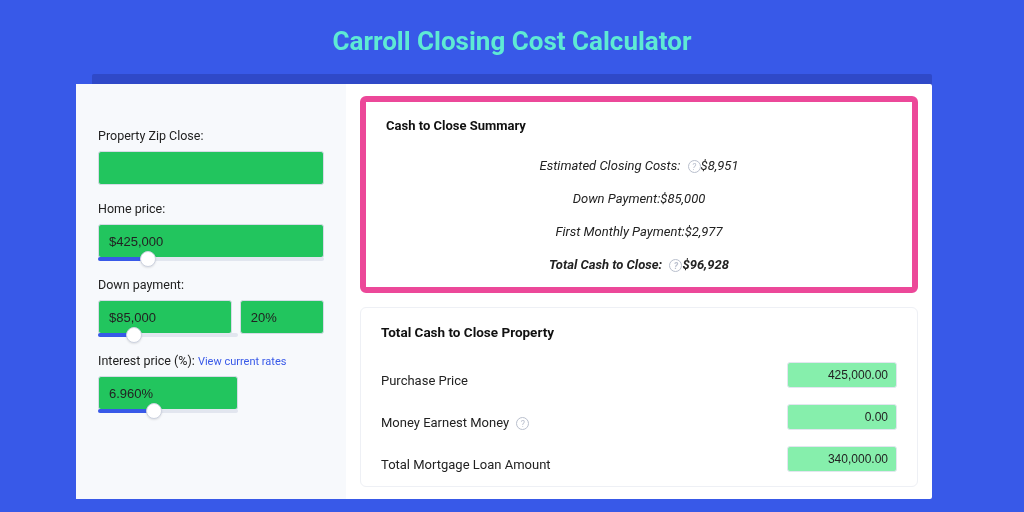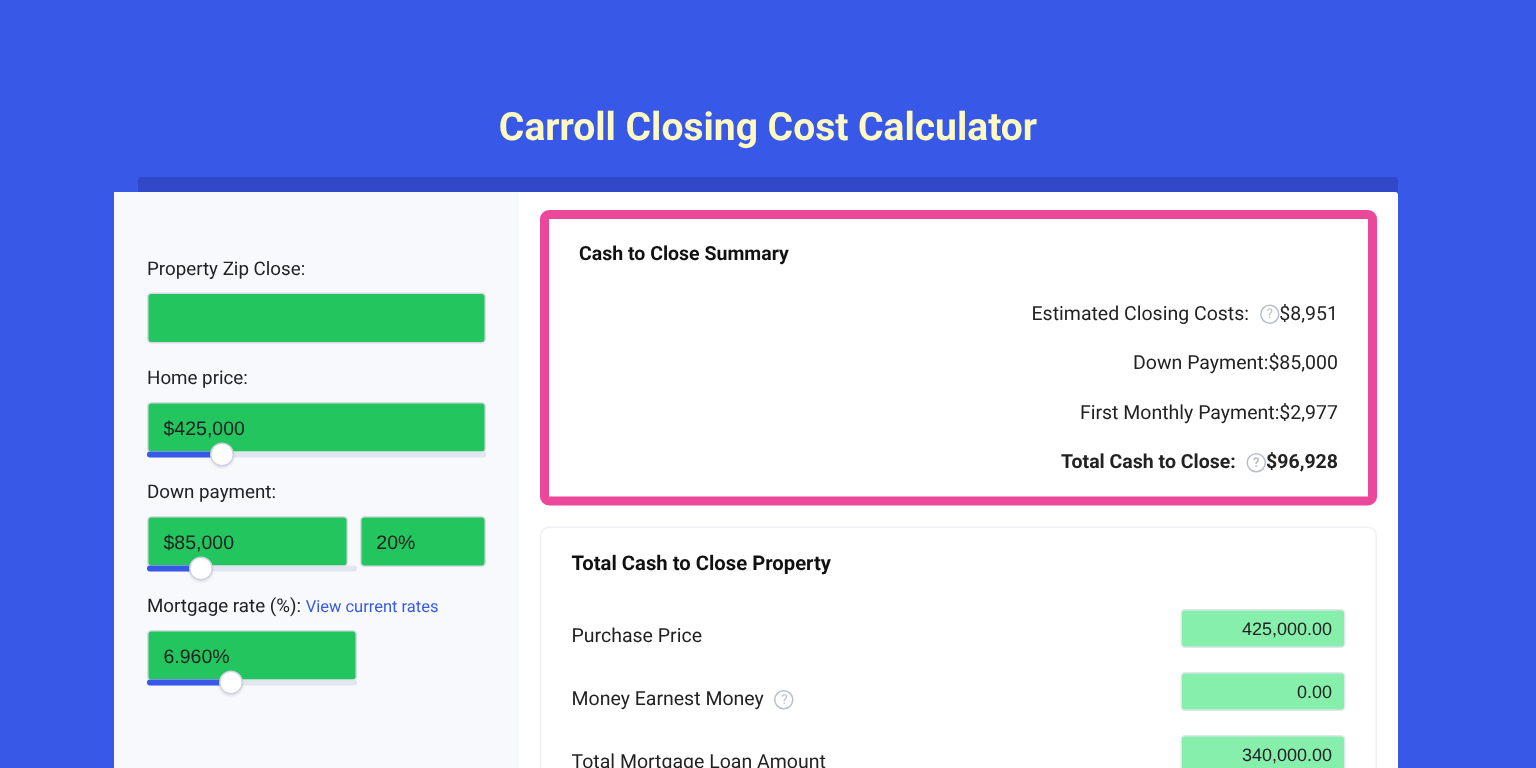--- a/index.html
+++ b/index.html
@@ -4,26 +4,25 @@
 <style>
   * { box-sizing: border-box; margin: 0; padding: 0; }
   body {
     font-family: -apple-system, BlinkMacSystemFont, "Segoe UI", Roboto, Arial, sans-serif;
     background: #3859e8;
     width: 1024px;
     height: 512px;
     overflow: hidden;
   }
   .page-title {
-    color: #fef9c3;
+    color: #5eead4;
     font-size: 26px;
     font-weight: 700;
     text-align: center;
     padding: 26px 0 18px 0;
-    margin-top: 44px;
   }
   .shadow-wrap {
     width: 840px;
     margin: 0 auto;
     background: #2f49c8;
     padding-top: 10px;
     padding-right: 0;
     border-radius: 2px;
   }
   .card {
@@ -99,25 +98,26 @@
     margin-bottom: 14px;
   }
   .summary-title {
     font-size: 13px;
     font-weight: 700;
     color: #111;
     margin-bottom: 16px;
   }
   .summary-row {
     display: flex;
-    justify-content: flex-end;
+    justify-content: center;
     align-items: center;
     font-size: 13px;
     color: #222;
     padding: 9px 0;
+    font-style: italic;
   }
   .summary-row.bold { font-weight: 700; }
   .help-icon {
     display: inline-flex;
     width: 13px;
     height: 13px;
     border: 1px solid #b9bfcd;
     border-radius: 50%;
     color: #b9bfcd;
     font-size: 9px;
@@ -188,21 +188,21 @@
           <input class="text-input" type="text" value="20%" style="">
         </div>
         <div class="slider-track" style="width:62%">
           <div class="slider-fill" style="width:26%"></div>
           <div class="slider-thumb" style="left:26%"></div>
         </div>
       </div>
 
       <div class="field-group">
         <label class="field-label">
-          <span>Mortgage rate (%):</span>
+          <span>Interest price (%):</span>
           <a href="#" class="link">View current rates</a>
         </label>
         <input class="text-input" type="text" style="width: 62%;" value="6.960%">
         <div class="slider-track" style="width:62%">
           <div class="slider-fill" style="width:40%"></div>
           <div class="slider-thumb" style="left:40%"></div>
         </div>
       </div>
 
     </div>

